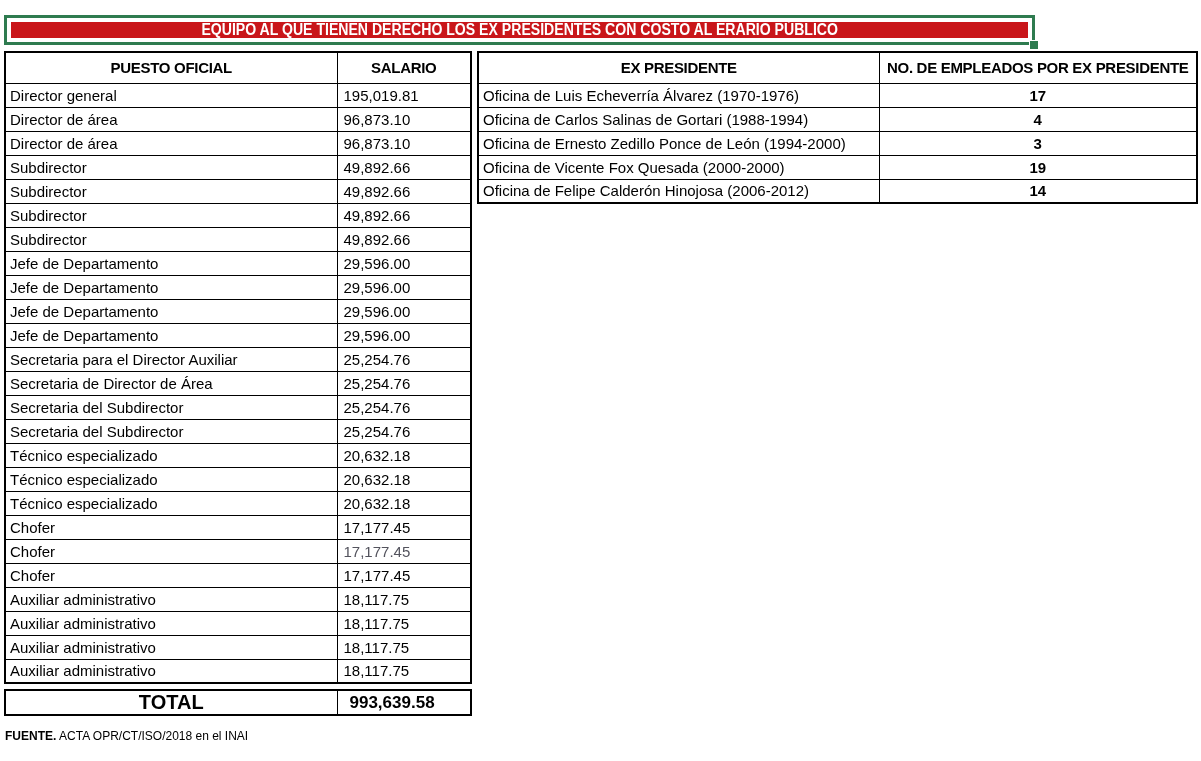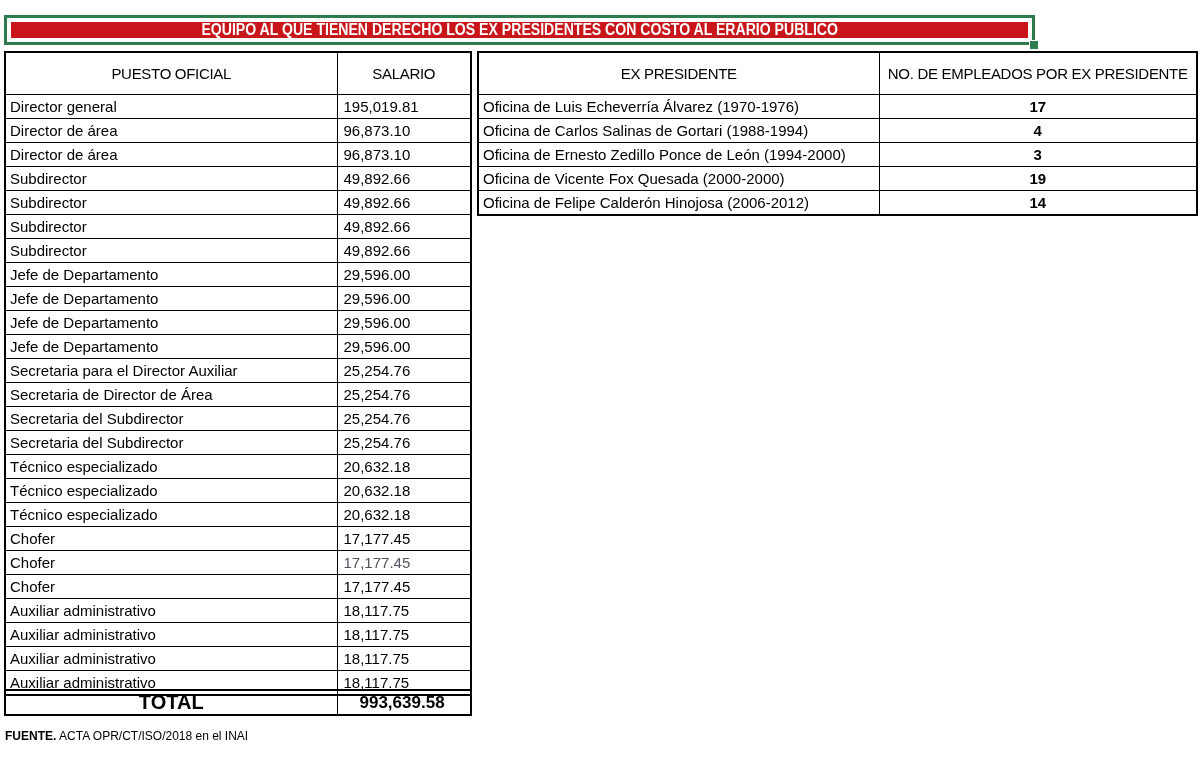--- a/index.html
+++ b/index.html
@@ -15,30 +15,30 @@
              white-space:nowrap;transform:scaleX(0.88);letter-spacing:0px;}
   #fill-handle{position:absolute;right:-6px;bottom:-7px;width:8px;height:8px;
              background:#2E7B4F;box-shadow:0 0 0 1px #fff;}
 
   
   table{border-collapse:collapse;table-layout:fixed;}
   #salary-table{position:absolute;left:4px;top:51px;width:466px;border:2px solid #000;}
   #presidents-table{position:absolute;left:477px;top:51px;width:719px;border:2px solid #000;}
   th,td{border:1px solid #000;font-size:15px;overflow:hidden;white-space:nowrap;
         vertical-align:middle;padding:0 4px;box-sizing:border-box;}
-  th{font-weight:400;text-align:center;height:31px;letter-spacing:-0.3px;padding:12px 2px;}
+  th{font-weight:700;text-align:center;height:31px;letter-spacing:-0.3px;padding:0 2px;}
   tbody tr{height:24px;}
   td.num{text-align:center;font-weight:700;}
   td.salary{padding-left:6px;}
 
   
   #total-table{position:absolute;left:4px;top:689px;width:466px;border:2px solid #000;}
   #total-table td{height:24px;}
   #total-table .total-label{text-align:center;font-weight:700;font-size:20px;}
-  #total-table .total-value{font-weight:700;font-size:17px;padding-left:22px;}
+  #total-table .total-value{font-weight:700;font-size:17px;padding-left:12px;}
 
   
   #source-note{position:absolute;left:5px;top:729px;font-size:12px;}
   #source-note .b{font-weight:700;}
 </style>
 </head>
 <body>
 
 <div id="page">
 

